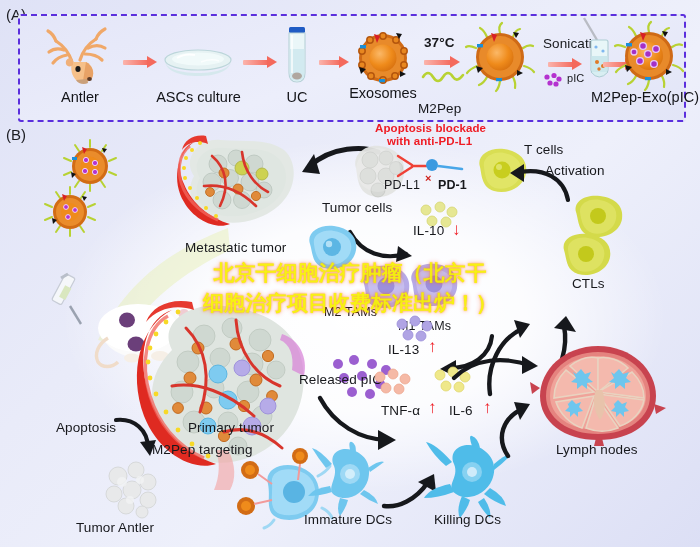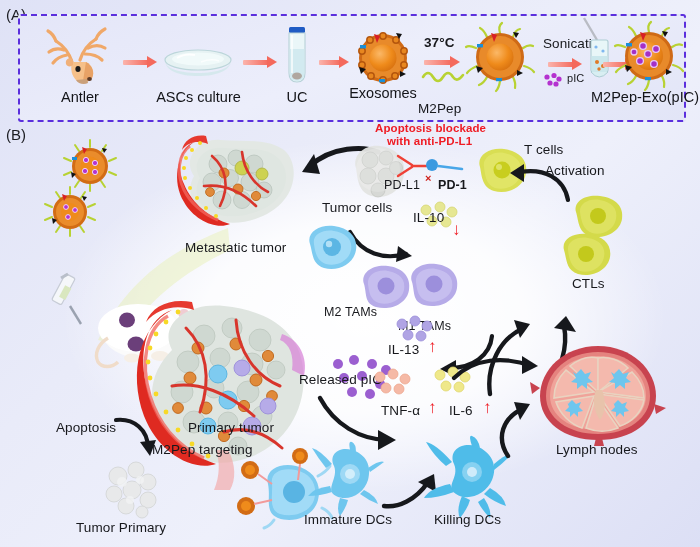--- a/index.html
+++ b/index.html
@@ -504,21 +504,21 @@
       <svg width="44" height="28" viewBox="0 0 44 28">
         <g fill="#e6e793" stroke="#d5d672" stroke-width=".8">
           <circle cx="8" cy="8" r="5"></circle>
             <circle cx="22" cy="5" r="5"></circle>
             <circle cx="34" cy="10" r="5"></circle>
           <circle cx="14" cy="19" r="5"></circle>
             <circle cx="28" cy="20" r="5"></circle>
         </g>
       </svg>
     </div>
-    <div class="lbl" style="left:413px;top:90px;font-size:13.5px;">IL-10</div>
+    <div class="lbl" style="left:413px;top:103px;font-size:13.5px;">IL-10</div>
     <div class="lbl red" style="left:452px;top:100px;font-size:17px;">↓</div>
 
     <div class="el" style="left:348px;top:100px;">
       <svg width="72" height="44" viewBox="0 0 72 44">
         <path d="M2 12 C14 34 36 40 58 34" fill="none" stroke="#16181c" stroke-width="4.2" stroke-linecap="round"></path>
         <path d="M50 26 L64 36 L48 42 Z" fill="#16181c"></path>
       </svg>
     </div>
 
     <div class="el" style="left:300px;top:100px;">
@@ -671,21 +671,21 @@
           <circle cx="30" cy="50" r="8"></circle>
             <circle cx="46" cy="56" r="6"></circle>
         </g>
         <g fill="#f2f3f4" opacity=".8">
           <circle cx="26" cy="26" r="5"></circle>
             <circle cx="44" cy="24" r="4"></circle>
             <circle cx="34" cy="44" r="4"></circle>
         </g>
       </svg>
     </div>
-    <div class="lbl" style="left:76px;top:400px;font-size:13.5px;">Tumor Primary</div>
+    <div class="lbl" style="left:76px;top:400px;font-size:13.5px;">Tumor Antler</div>
 
     <div class="el" style="left:238px;top:330px;">
       <svg width="94" height="78" viewBox="0 0 94 78">
         <path d="M30 34 C26 20 42 12 58 16 C76 20 84 34 80 50 C76 66 56 74 40 68 C26 62 33 48 30 34 Z" fill="#7ecbf0"></path>
         <path d="M34 34 C32 22 44 17 58 20 C74 24 80 36 76 50 C72 62 56 68 42 64 C30 60 35 44 34 34 Z" fill="#a5ddf7" opacity=".9"></path>
         <circle cx="56" cy="42" r="11" fill="#59b4e3"></circle>
         <g stroke="#9fd8f4" stroke-width="3" fill="none" stroke-linecap="round">
           <path d="M80 26 q8 -4 12 -10"></path>
             <path d="M84 58 q8 4 10 10"></path>
             <path d="M36 70 q-4 6 -10 8"></path>
@@ -834,14 +834,18 @@
           <path d="M78 62 l4 -4 l4 4 l5 -2 l-2 5 l4 4 l-5 1 l0 5 l-4 -4 l-4 4 l0 -5 l-5 -1 l4 -4 l-2 -5 Z"></path>
         </g>
         <path d="M4 46 L-6 40 L-4 52 Z" fill="#c8434f"></path>
         <path d="M118 62 L130 66 L120 72 Z" fill="#c8434f"></path>
         <path d="M60 96 L58 104 L68 104 L66 96 Z" fill="#c8434f"></path>
       </svg>
     </div>
     <div class="lbl" style="left:556px;top:322px;font-size:13.5px;">Lymph nodes</div>
   </div>
 
+  <div id="watermark">
+    <span>北京干细胞治疗肿瘤（北京干</span>
+    <span>细胞治疗项目收费标准出炉！）</span>
+  </div>
 
 </div>
 
 </body></html>

